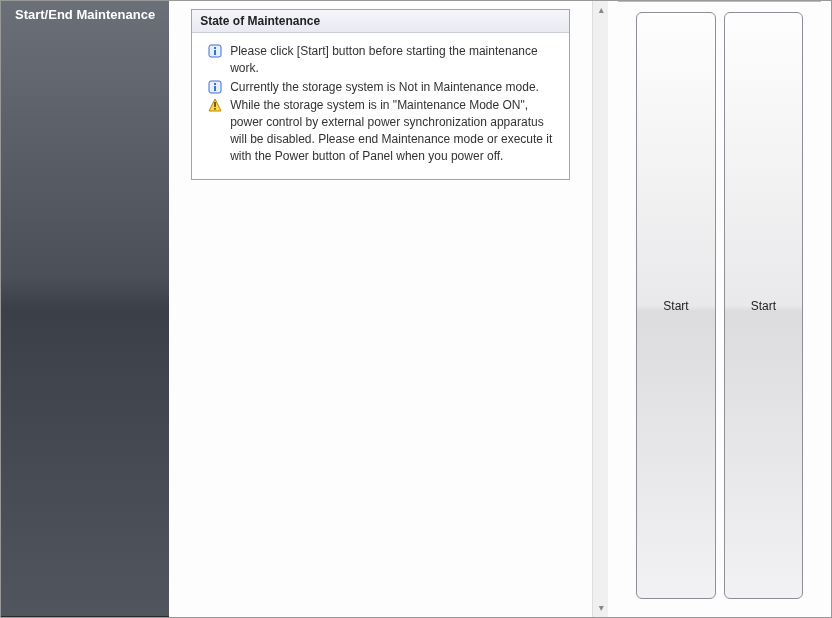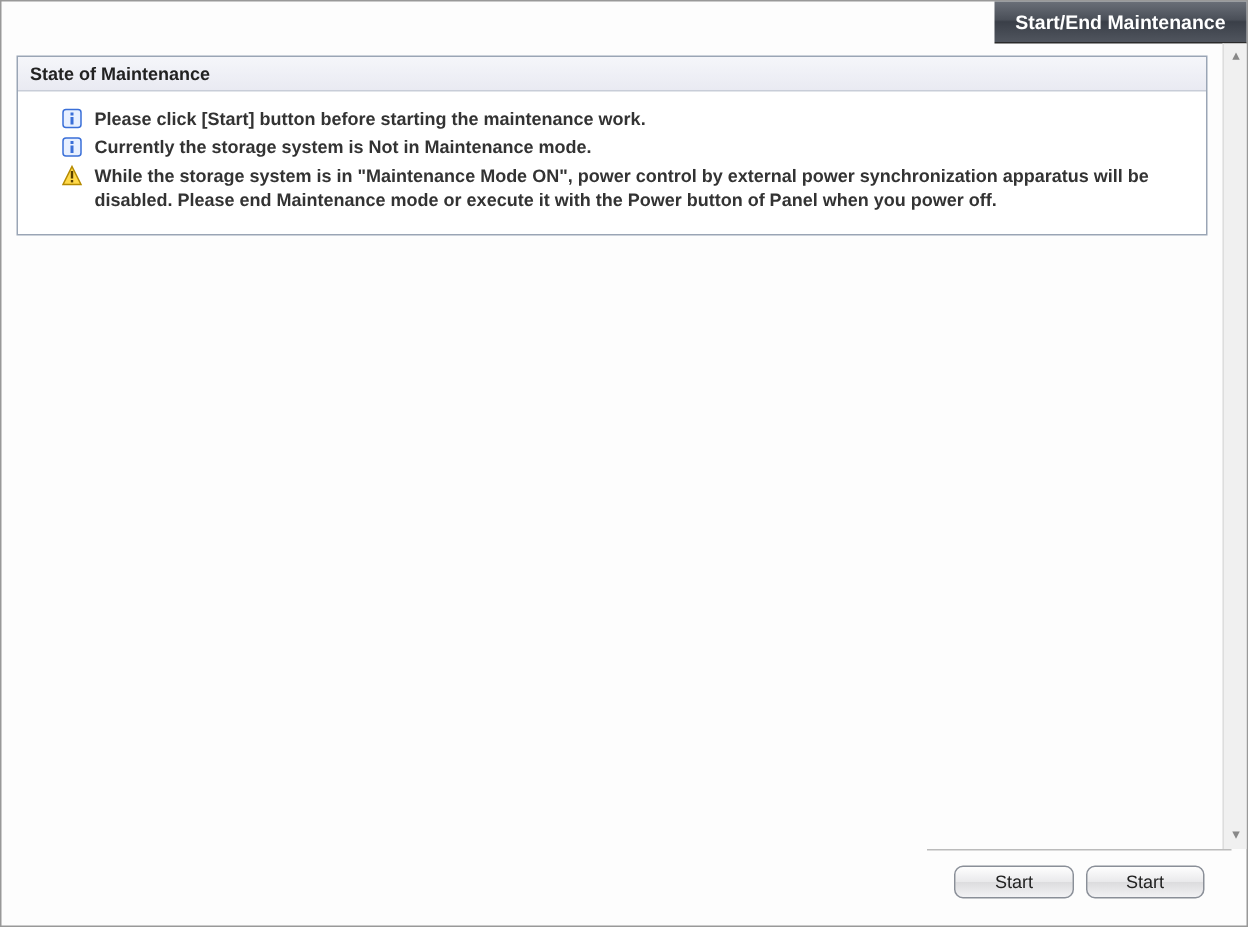--- a/index.html
+++ b/index.html
@@ -13,40 +13,39 @@
       background: #fff;
       width: 832px;
       height: 618px;
       overflow: hidden;
     }
     .window {
       width: 832px;
       height: 618px;
       border: 1px solid #999;
       display: flex;
-      flex-direction: column;
+      flex-direction: row;
       background: #fdfdfd;
-      align-items: flex-end;
     }
     .titlebar {
       background: linear-gradient(to bottom, #6a6f78 0%, #4a4f58 45%, #3a3f48 50%, #50555e 100%);
       color: #fff;
       font-weight: bold;
       font-size: 13px;
       padding: 6px 14px;
       border-bottom: 1px solid #2a2a2a;
     }
     .scroll-wrap {
       flex: 1;
       display: flex;
       position: relative;
     }
     .content-area {
       flex: 1;
-      padding: 8px 10px;
+      padding: 8px 22px;
       overflow: auto;
     }
     .scrollbar-track {
       width: 16px;
       background: #f0f0f0;
       border-left: 1px solid #ddd;
       position: relative;
     }
     .scroll-arrow {
       width: 14px;
@@ -71,24 +70,23 @@
       font-weight: bold;
       font-size: 12px;
       color: #222;
     }
     .panel-body {
       padding: 8px 16px 12px 16px;
     }
     .msg-row {
       display: flex;
       align-items: flex-start;
-      margin: 2px 13px;
+      margin: 2px 0;
       line-height: 1.4;
       color: #333;
-      font-weight: bold;
     }
     .msg-icon {
       flex: 0 0 16px;
       height: 14px;
       margin-right: 6px;
       margin-top: 1px;
     }
     .msg-text {
       flex: 1;
       color: #333;

